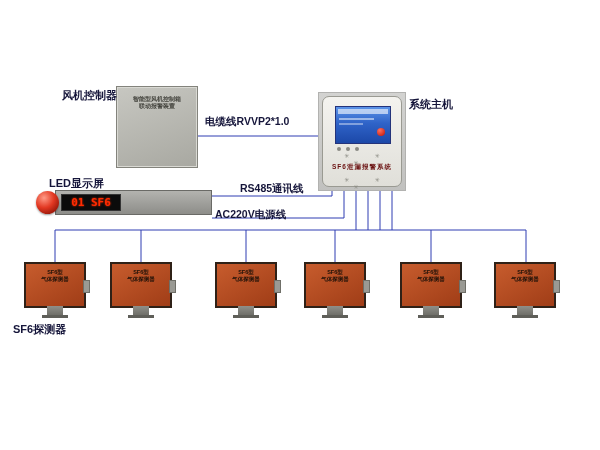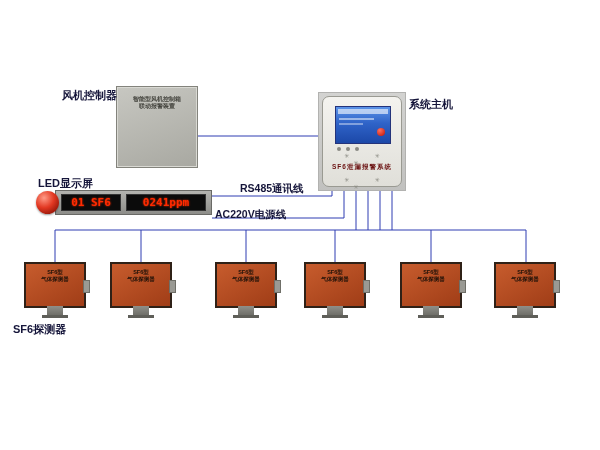--- a/index.html
+++ b/index.html
@@ -123,28 +123,28 @@
         <div class="host-btn"></div>
         <div class="host-btn"></div>
         <div class="host-btn"></div>
       </div>
       <div class="vent-row vent-top">✳ ✳ ✳</div>
       <div class="host-text">SF6泄漏报警系统</div>
       <div class="vent-row vent-bottom">✳ ✳ ✳</div>
     </div>
   </div>
 
+  <div class="wire-lbl" style="left:205px; top:115px;">电缆线RVVP2*1.0</div>
   <div class="wire-lbl" style="left:217px; top:182px;padding-left:23px;">RS485通讯线</div>
   <div class="wire-lbl" style="left:215px; top:208px;">AC220V电源线</div>
 
-  <div class="lbl" style="left:38px; top:176px;">LED显示屏</div>
+  <div class="lbl" style="left:49px; top:176px;">LED显示屏</div>
   <div class="alarm-ball"></div>
   <div class="led-frame">
     <div class="led-cell led-ch">01 SF6</div>
-    <div class="led-cell led-val">0241ppm</div>
   </div>
 
   <div class="lbl" style="left:13px; top:322px;">SF6探测器</div>
 
   <div class="detector" style="left:24px;">
     <div class="det-text">
         <div>SF6型</div>
         <div>气体探测器</div>
       </div>
     <div class="det-clip"></div>

